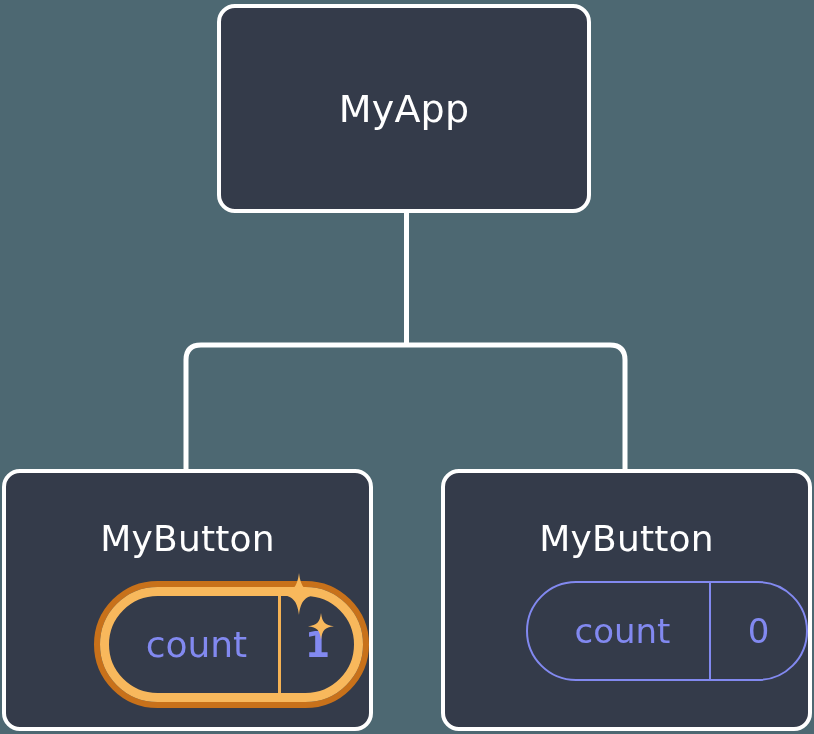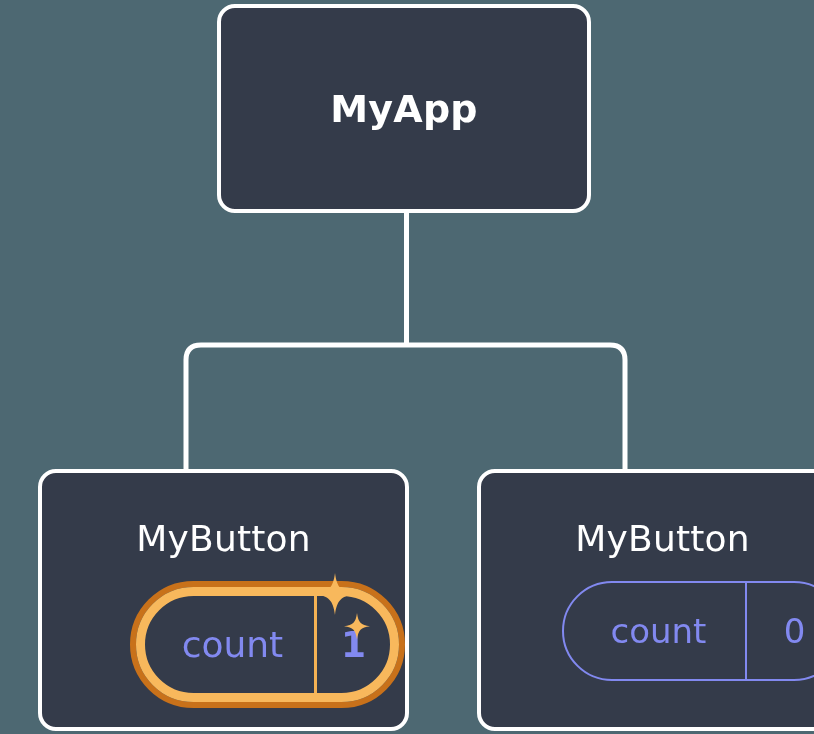--- a/index.html
+++ b/index.html
@@ -47,42 +47,40 @@
     left: 217px;
     top: 4px;
     width: 374px;
     height: 209px;
     justify-content: center;
   }
   .node-child {
     top: 469px;
     height: 262px;
     justify-content: flex-start;
-    margin-left: 36px;
   }
   .node-child-left {
     left: 2px;
     width: 371px;
   }
   .node-child-right {
     left: 441px;
     width: 371px;
   }
 
   .node-title {
     color: #ffffff;
     font-size: 36px;
     font-weight: 400;
     letter-spacing: 0.2px;
     line-height: 1;
     white-space: nowrap;
   }
   .node-root .node-title {
     font-size: 38px;
-    font-weight: bold;
   }
   .node-child .node-title {
     margin-top: 48px;
   }
 
   
   .pill-wrap {
     position: relative;
     margin-top: 24px;
     display: flex;

